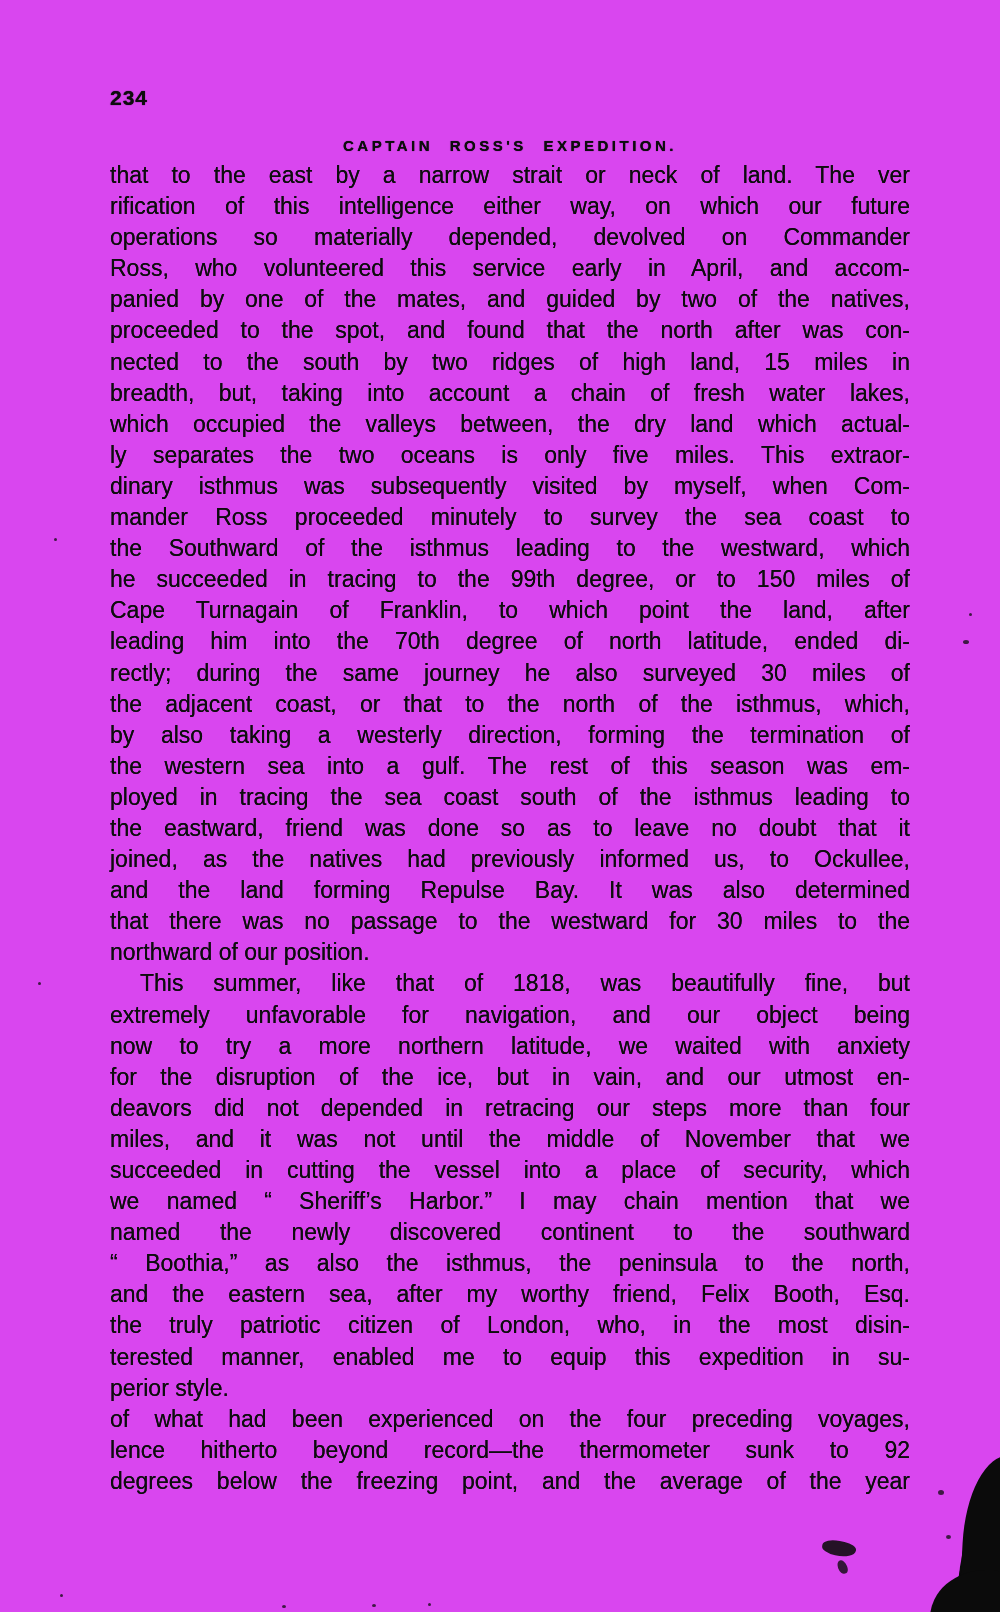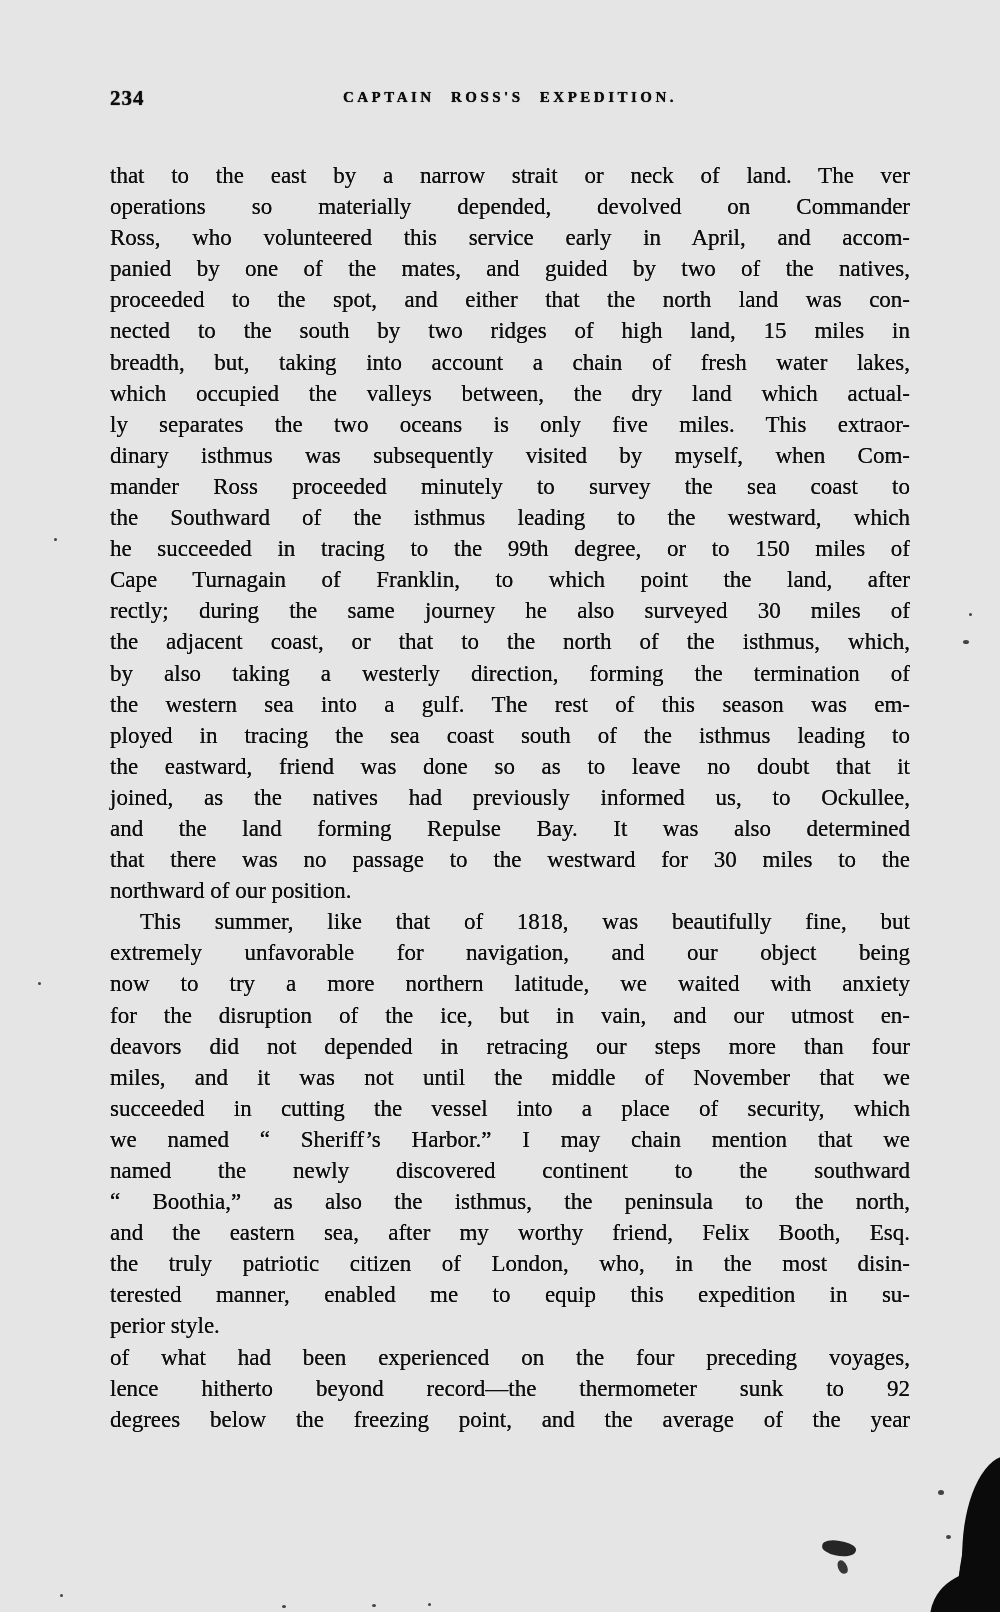--- a/index.html
+++ b/index.html
@@ -4,23 +4,23 @@
 <style>
   html, body {
     margin: 0;
     padding: 0;
     background: #ffffff;
   }
   .page {
     position: relative;
     width: 1000px;
     height: 1612px;
-    background: #e5e5e5;
+    background: #d946ef;
     overflow: hidden;
-    font-family: Liberation Serif, serif;
+    font-family: Liberation Sans, sans-serif;
     color: #0d0d0d;
   }
   
   .header-row {
     position: absolute;
     top: 86px;
     left: 110px;
     width: 800px;
     height: 30px;
   }
@@ -35,20 +35,21 @@
   }
   .running-title {
     display: block;
     text-align: center;
     font-size: 15px;
     font-weight: bold;
     letter-spacing: 3.5px;
     word-spacing: 9px;
     padding-top: 3px;
     text-shadow: 0 0 0.8px #000;
+    margin-top: 48px;
   }
   
   .body-text {
     position: absolute;
     top: 160px;
     left: 110px;
     width: 800px;
   }
   .line {
     height: 31.1px;
@@ -123,33 +124,35 @@
 
 <div class="page">
 
   <div class="header-row">
     <span class="pagenum">234</span>
     <span class="running-title">CAPTAIN ROSS'S EXPEDITION.</span>
   </div>
 
   <div class="body-text" id="body-text">
       <div class="line">that to the east by a narrow strait or neck of land.  The ver</div>
+      <div class="line">rification of this intelligence either way, on which our future</div>
       <div class="line">operations so materially depended, devolved on Commander</div>
       <div class="line">Ross, who volunteered this service early in April, and accom-</div>
       <div class="line">panied by one of the mates, and guided by two of the natives,</div>
-      <div class="line">proceeded to the spot, and either that the north land was con-</div>
+      <div class="line">proceeded to the spot, and found that the north after was con-</div>
       <div class="line">nected to the south by two ridges of high land, 15 miles in</div>
       <div class="line">breadth, but, taking into account a chain of fresh water lakes,</div>
       <div class="line">which occupied the valleys between, the dry land which actual-</div>
       <div class="line">ly separates the two oceans is only five miles.  This extraor-</div>
       <div class="line">dinary isthmus was subsequently visited by myself, when Com-</div>
       <div class="line">mander Ross proceeded minutely to survey the sea coast to</div>
       <div class="line">the Southward of the isthmus leading to the westward, which</div>
       <div class="line">he succeeded in tracing to the 99th degree, or to 150 miles of</div>
       <div class="line">Cape Turnagain of Franklin, to which point the land, after</div>
+      <div class="line">leading him into the 70th degree of north latitude, ended di-</div>
       <div class="line">rectly; during the same journey he also surveyed 30 miles of</div>
       <div class="line">the adjacent coast, or that to the north of the isthmus, which,</div>
       <div class="line">by also taking a westerly direction, forming the termination of</div>
       <div class="line">the western sea into a gulf.  The rest of this season was em-</div>
       <div class="line">ployed in tracing the sea coast south of the isthmus leading to</div>
       <div class="line">the eastward, friend was done so as to leave no doubt that it</div>
       <div class="line">joined, as the natives had previously informed us, to Ockullee,</div>
       <div class="line">and the land forming Repulse Bay.  It was also determined</div>
       <div class="line">that there was no passage to the westward for 30 miles to the</div>
       <div class="line no-justify">northward of our position.</div>

